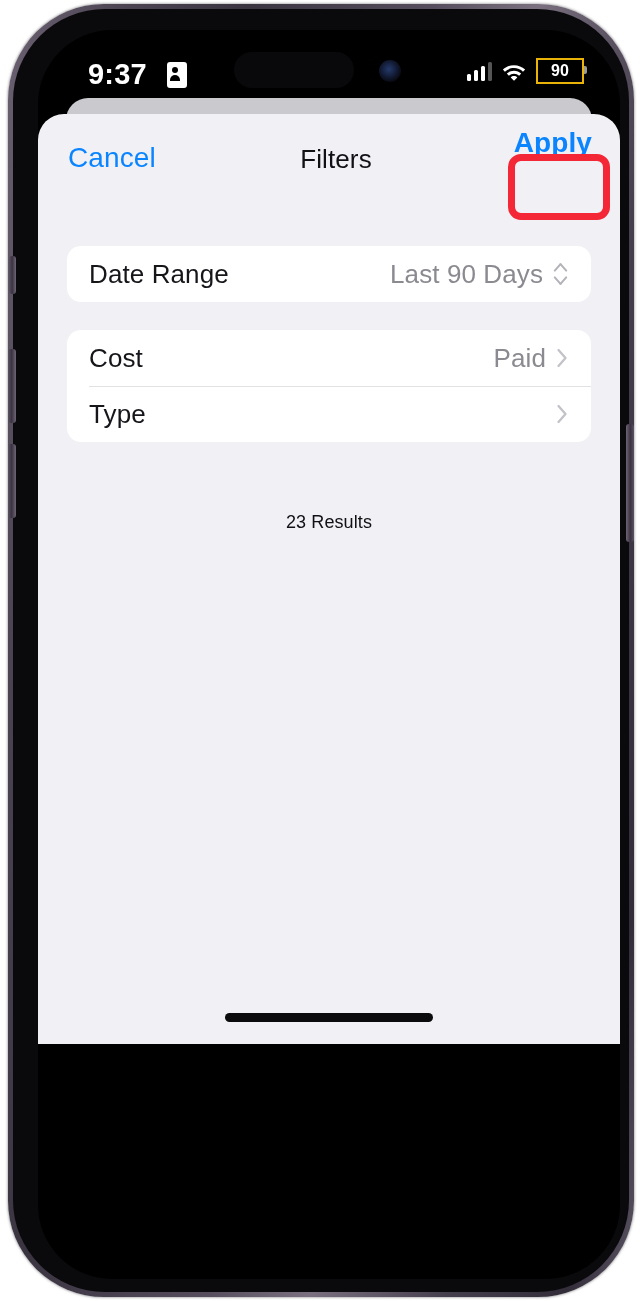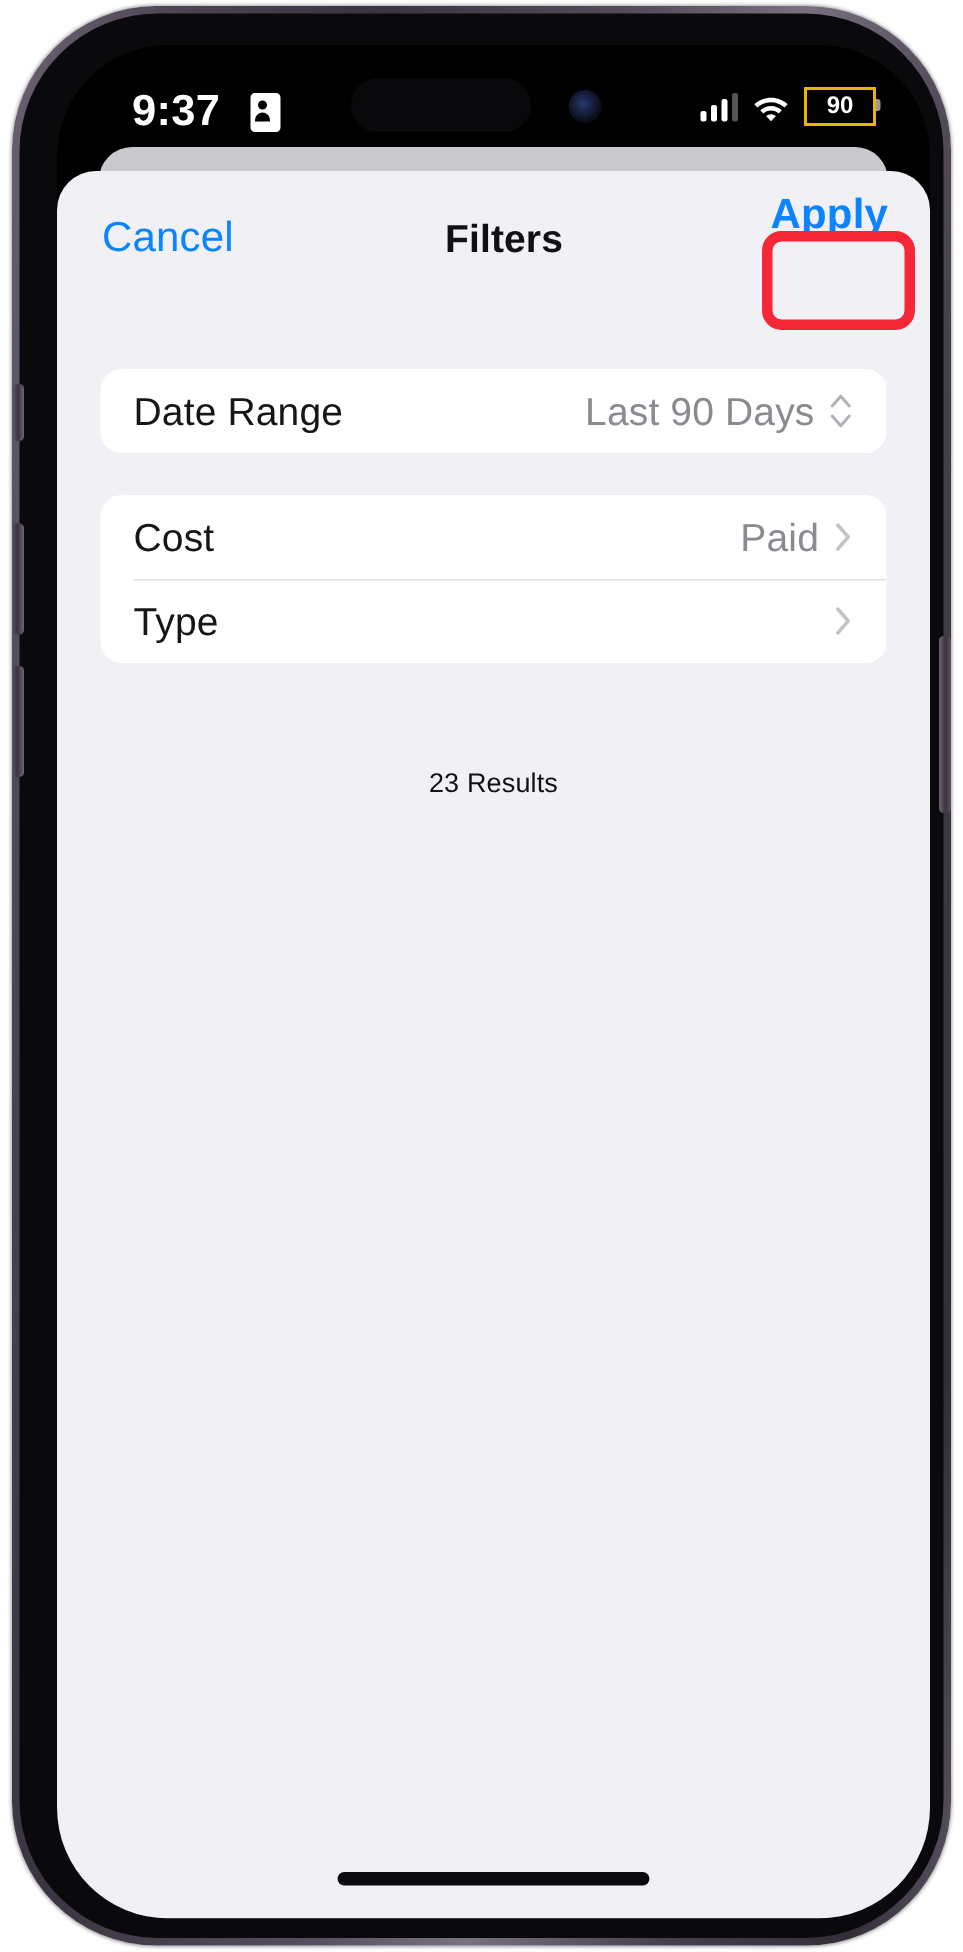--- a/index.html
+++ b/index.html
@@ -171,21 +171,21 @@
     border-radius: 22px 22px 0 0;
     z-index: 2;
   }
 
   
   .sheet {
     position: absolute;
     left: 0px;
     top: 84px;
     width: 582px;
-    height: 1165px;
+    height: 930px;
     background: #f1f1f5;
     border-radius: 26px 26px 0 0;
     z-index: 3;
     overflow: hidden;
   }
 
   
   .nav-bar {
     position: relative;
     height: 86px;
@@ -198,21 +198,21 @@
     color: #0a84ff;
     letter-spacing: 0.1px;
   }
   .nav-title {
     position: absolute;
     left: 14px;
     right: 0;
     top: 30px;
     text-align: center;
     font-size: 26px;
-    font-weight: 700;
+    font-weight: 400;
     color: #111114;
     letter-spacing: 0.1px;
   }
   .nav-apply {
     position: absolute;
     right: 28px;
     top: 13px;
     font-size: 28px;
     font-weight: 600;
     color: #0a84ff;

